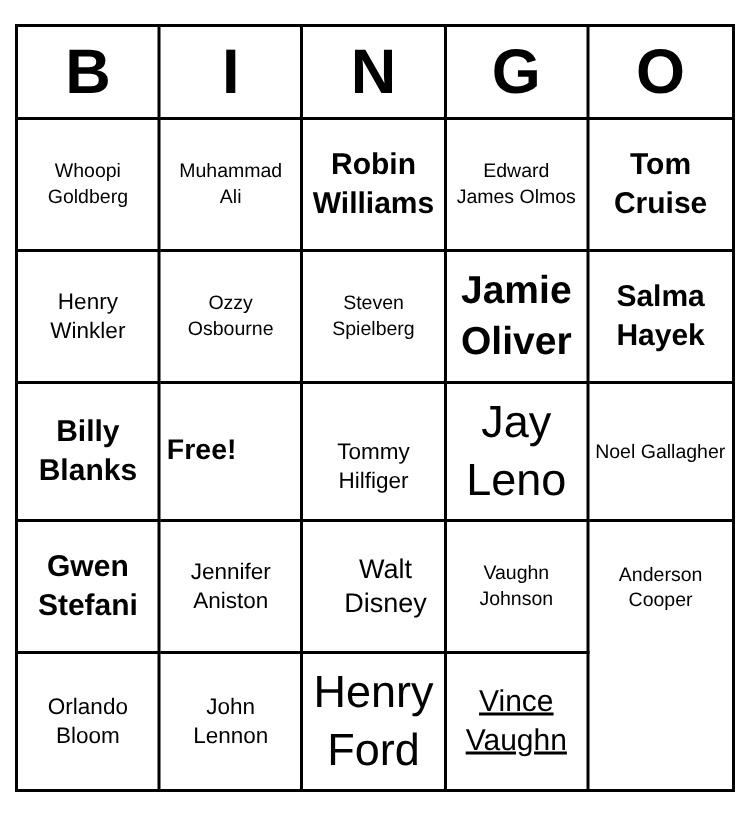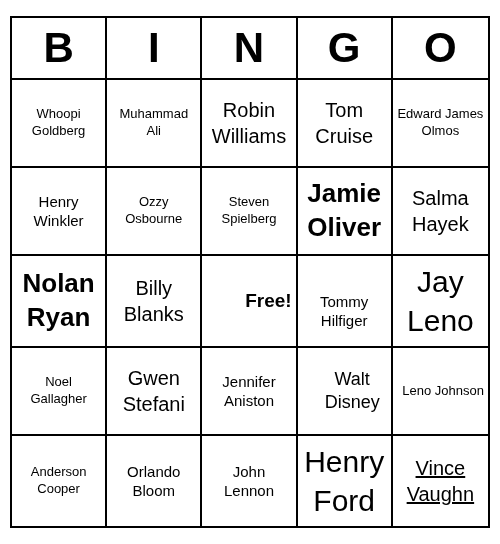--- a/index.html
+++ b/index.html
@@ -34,39 +34,39 @@
     .bingo-grid {
       display: grid;
       grid-template-columns: repeat(5, 1fr);
     }
     .bingo-cell {
       border-right: 2px solid #000;
       border-bottom: 2px solid #000;
       min-height: 88px;
       display: flex;
       align-items: center;
-      justify-content: flex-end;
+      justify-content: flex-start;
       text-align: center;
       padding: 6px 4px;
       position: relative;
     }
     .bingo-cell:nth-child(5n) {
       border-right: none;
     }
     .bingo-grid .bingo-cell:nth-last-child(-n+5) {
       border-bottom: none;
     }
     .cell-text {
       font-size: 13px;
       line-height: 1.3;
       font-weight: normal;
     }
     .cell-text.large {
       font-size: 20px;
-      font-weight: normal;
+      font-weight: bold;
     }
     .cell-text.xlarge {
       font-size: 26px;
       font-weight: bold;
     }
     .cell-text.xxlarge {
       font-size: 30px;
       font-weight: normal;
     }
     .free-cell {
@@ -89,42 +89,39 @@
   <div class="bingo-cell">
         <span class="cell-text">Whoopi Goldberg</span>
       </div>
       <div class="bingo-cell">
         <span class="cell-text">Muhammad Ali</span>
       </div>
       <div class="bingo-cell">
         <span class="cell-text large">Robin Williams</span>
       </div>
       <div class="bingo-cell">
-        <span class="cell-text large">Tom Cruise</span>
+        <span class="cell-text">Edward James Olmos</span>
       </div>
       <div class="bingo-cell">
-        <span class="cell-text">Edward James Olmos</span>
+        <span class="cell-text large">Tom Cruise</span>
       </div>
       <div class="bingo-cell">
         <span class="cell-text" style="font-size: 15px;">Henry Winkler</span>
       </div>
       <div class="bingo-cell">
         <span class="cell-text">Ozzy Osbourne</span>
       </div>
       <div class="bingo-cell">
         <span class="cell-text">Steven Spielberg</span>
       </div>
       <div class="bingo-cell">
         <span class="cell-text xlarge">Jamie Oliver</span>
       </div>
       <div class="bingo-cell">
         <span class="cell-text large">Salma Hayek</span>
-      </div>
-      <div class="bingo-cell">
-        <span class="cell-text xlarge">Nolan Ryan</span>
       </div>
       <div class="bingo-cell">
         <span class="cell-text large">Billy Blanks</span>
       </div>
       <div class="bingo-cell">
         <span class="free-cell">Free!</span>
       </div>
       <div class="bingo-cell">
         <span class="cell-text" style="font-size: 15px; margin-top: 20px;">Tommy Hilfiger</span>
       </div>
@@ -137,21 +134,21 @@
       <div class="bingo-cell">
         <span class="cell-text large">Gwen Stefani</span>
       </div>
       <div class="bingo-cell">
         <span class="cell-text" style="font-size: 15px;">Jennifer Aniston</span>
       </div>
       <div class="bingo-cell">
         <span class="cell-text" style="font-size: 18px; margin-left: 16px;">Walt Disney</span>
       </div>
       <div class="bingo-cell">
-        <span class="cell-text">Leno Johnson</span>
+        <span class="cell-text">Vaughn Johnson</span>
       </div>
       <div class="bingo-cell">
         <span class="cell-text">Anderson Cooper</span>
       </div>
       <div class="bingo-cell">
         <span class="cell-text" style="font-size: 15px;">Orlando Bloom</span>
       </div>
       <div class="bingo-cell">
         <span class="cell-text" style="font-size: 15px;">John Lennon</span>
       </div>

